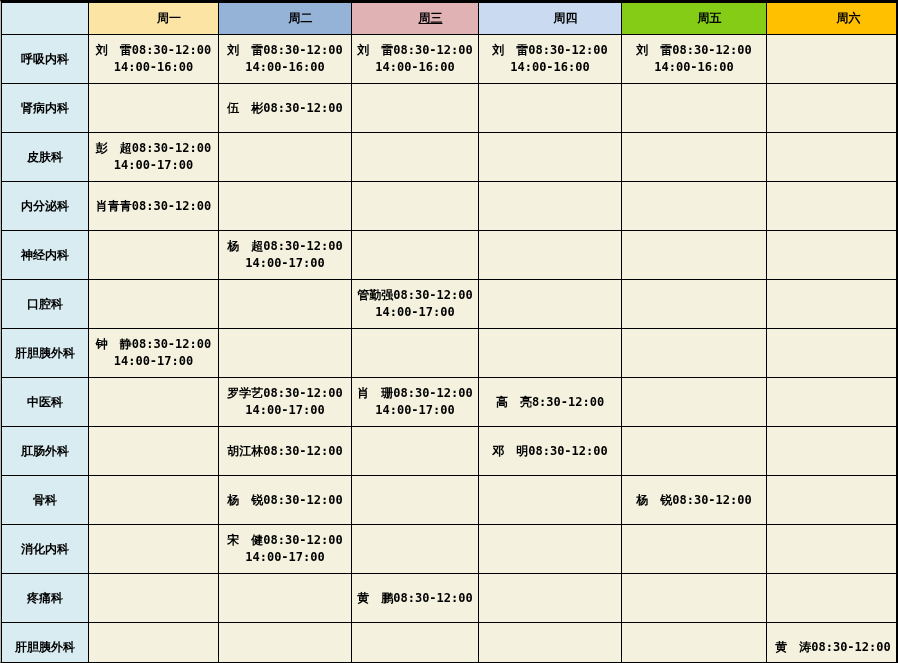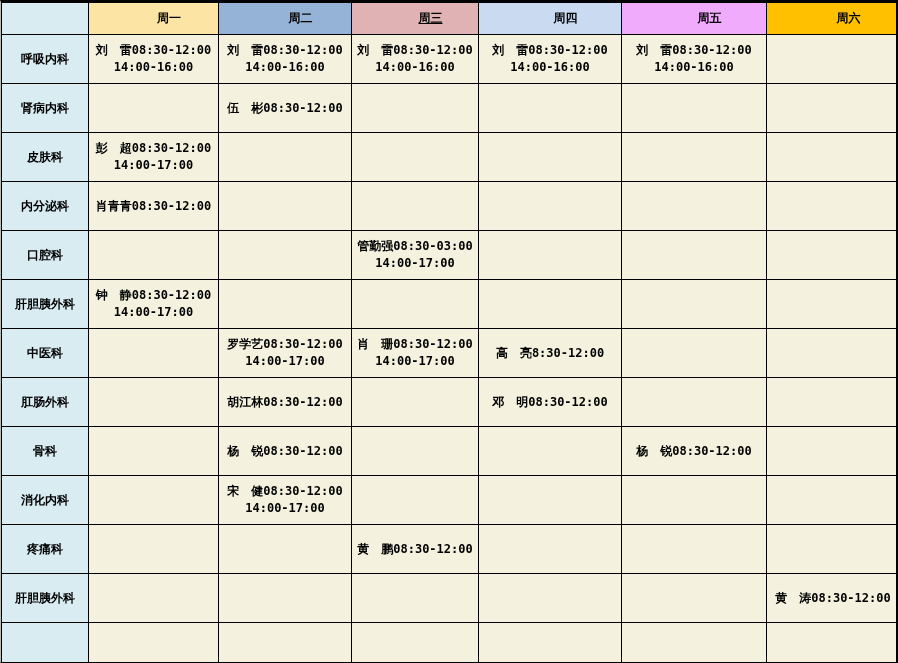--- a/index.html
+++ b/index.html
@@ -41,21 +41,21 @@
       <col style="width:145px">
       <col style="width:133px">
     </colgroup>
     <thead>
         <tr>
           <th class="corner-cell"></th>
           <th style="background: rgb(252, 229, 164);">周一</th>
           <th style="background: rgb(149, 179, 215);">周二</th>
           <th style="background: rgb(224, 178, 180); text-decoration: underline;">周三</th>
           <th style="background: rgb(201, 218, 241);">周四</th>
-          <th style="background: #f0abfc;">周五</th>
+          <th style="background: #84cc16;">周五</th>
           <th style="background: rgb(255, 192, 0);">周六</th>
         </tr>
       </thead>
     <tbody>
         <tr>
           <td class="dept-cell">呼吸内科</td>
           <td class="data-cell">
             <span class="cell-text">刘　雷08:30-12:00
 14:00-16:00</span>
           </td>
@@ -137,29 +137,51 @@
             <span class="cell-text"></span>
           </td>
           <td class="data-cell">
             <span class="cell-text"></span>
           </td>
           <td class="data-cell">
             <span class="cell-text"></span>
           </td>
         </tr>
         <tr>
+          <td class="dept-cell">神经内科</td>
+          <td class="data-cell">
+            <span class="cell-text"></span>
+          </td>
+          <td class="data-cell">
+            <span class="cell-text">杨　超08:30-12:00
+14:00-17:00</span>
+          </td>
+          <td class="data-cell">
+            <span class="cell-text"></span>
+          </td>
+          <td class="data-cell">
+            <span class="cell-text"></span>
+          </td>
+          <td class="data-cell">
+            <span class="cell-text"></span>
+          </td>
+          <td class="data-cell">
+            <span class="cell-text"></span>
+          </td>
+        </tr>
+        <tr>
           <td class="dept-cell">口腔科</td>
           <td class="data-cell">
             <span class="cell-text"></span>
           </td>
           <td class="data-cell">
             <span class="cell-text"></span>
           </td>
           <td class="data-cell">
-            <span class="cell-text">管勤强08:30-03:00
+            <span class="cell-text">管勤强08:30-12:00
 14:00-17:00</span>
           </td>
           <td class="data-cell">
             <span class="cell-text"></span>
           </td>
           <td class="data-cell">
             <span class="cell-text"></span>
           </td>
           <td class="data-cell">
             <span class="cell-text"></span>

